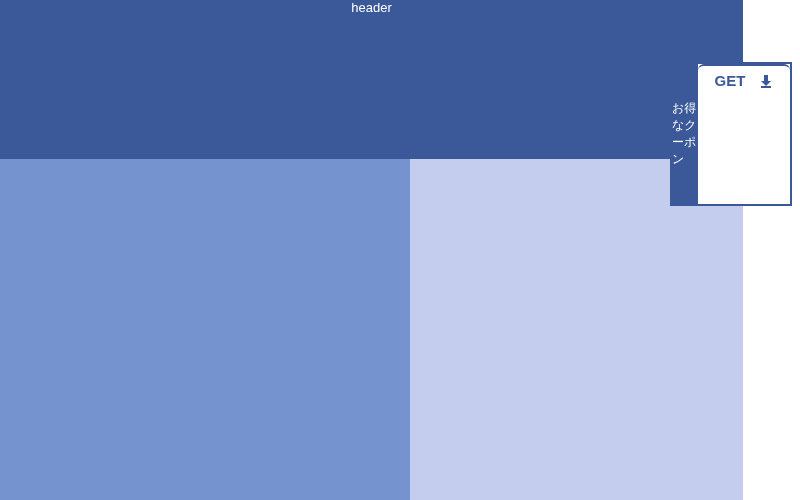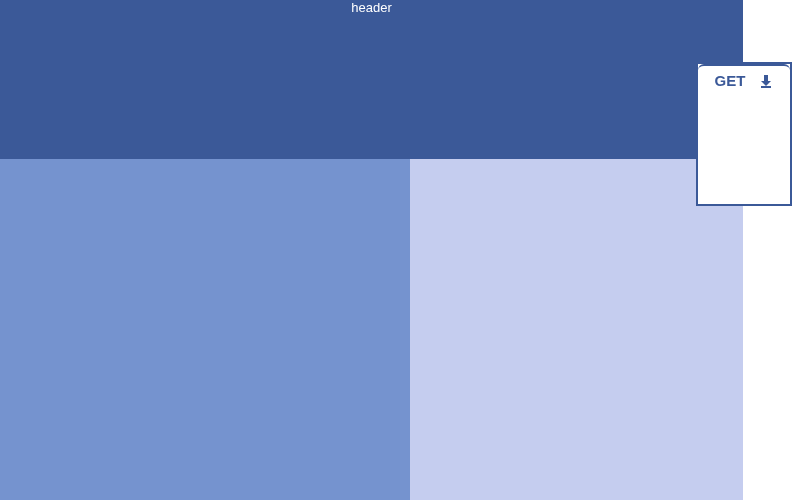--- a/index.html
+++ b/index.html
@@ -154,20 +154,23 @@
   <div class="header">
     <span>header</span>
   </div>
   <div class="content">
     <div class="content-left"></div>
     <div class="content-right"></div>
   </div>
 </div>
 
 <div class="coupon-widget">
+  <div class="coupon-tab">
+    <span>お得なクーポン</span>
+  </div>
   <div class="coupon-body">
     <div class="coupon-bottom">
       <span>GET</span>
       <span class="download-icon">
         <svg width="14" height="14" viewBox="0 0 14 14">
           <rect x="5" y="1" width="4" height="7" fill="#3b5998"></rect>
           <polygon points="2,7 12,7 7,12" fill="#3b5998"></polygon>
           <rect x="2" y="12" width="10" height="2" fill="#3b5998"></rect>
         </svg>
       </span>

